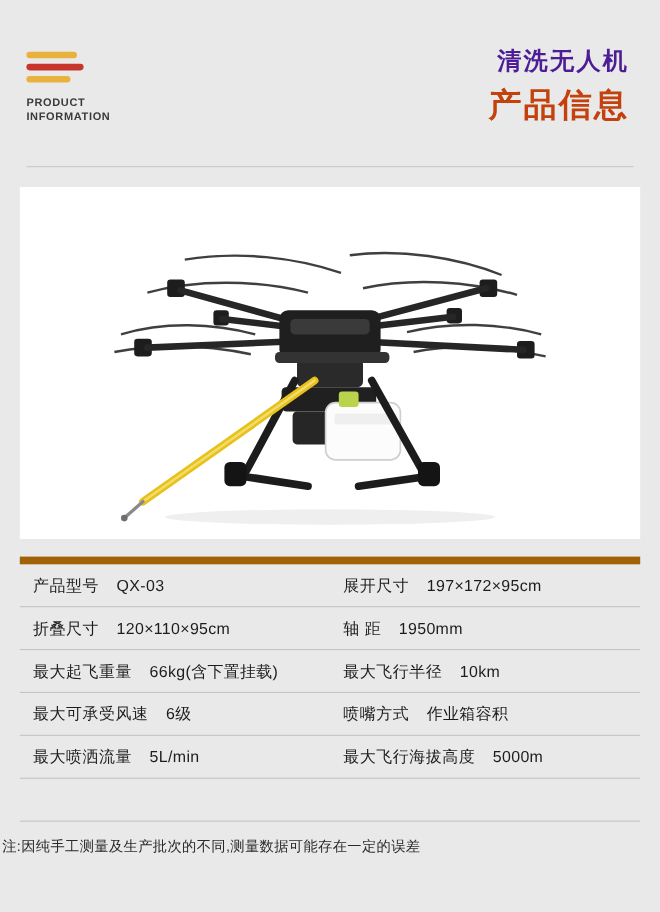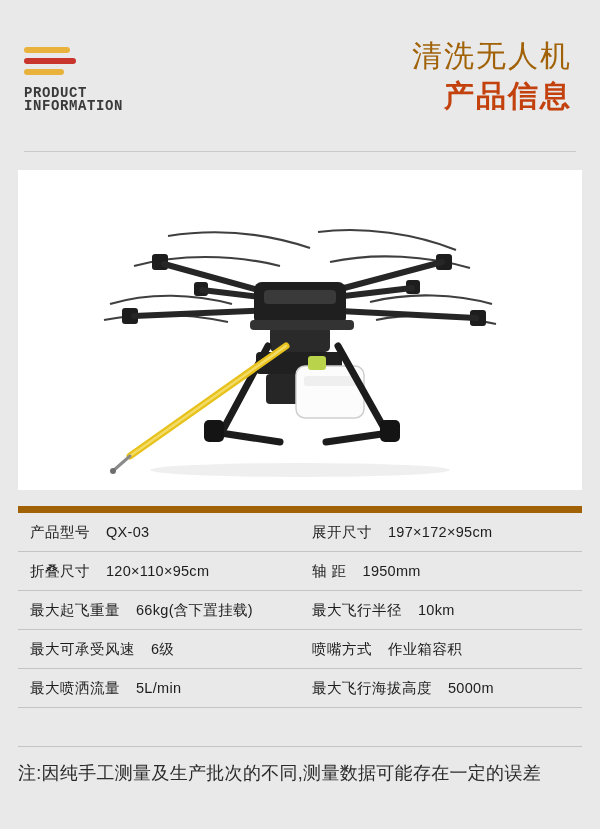--- a/index.html
+++ b/index.html
@@ -48,35 +48,34 @@
   .bar {
     height: 6px;
     border-radius: 3px;
     margin-bottom: 5px;
   }
   .bar-1 { width: 46px; background: #e9b23c; }
   .bar-2 { width: 52px; background: #c8352c; }
   .bar-3 { width: 40px; background: #e9b23c; }
   .brand-text {
     margin-top: 12px;
-    font-size: 14px;
+    font-size: 10px;
     line-height: 13px;
     letter-spacing: 0.6px;
     color: #3a3a3a;
     font-weight: bold;
-    font-family: Liberation Mono, monospace;
   }
   .title-block {
     text-align: right;
     padding-right: 4px;
   }
   .title-main {
-    font-size: 30px;
-    font-weight: normal;
-    color: #a16207;
+    font-size: 22px;
+    font-weight: bold;
+    color: #4c1d95;
     letter-spacing: 2px;
     line-height: 40px;
   }
   .title-sub {
     font-size: 30px;
     font-weight: bold;
     color: #c2410c;
     letter-spacing: 2px;
     line-height: 40px;
   }
@@ -120,22 +119,22 @@
   .spec-label {
     font-weight: normal;
     letter-spacing: 0.5px;
   }
   .spec-value {
     margin-left: 16px;
     letter-spacing: 0.3px;
   }
 
   .note {
-    margin: 14px 18px 0 18px;
-    font-size: 18px;
+    margin: 14px 18px 0 2px;
+    font-size: 13px;
     color: #2a2a2a;
     letter-spacing: 0.3px;
   }
 </style>
 </head>
 <body>
 
 <div class="page">
 
   <div class="header">

